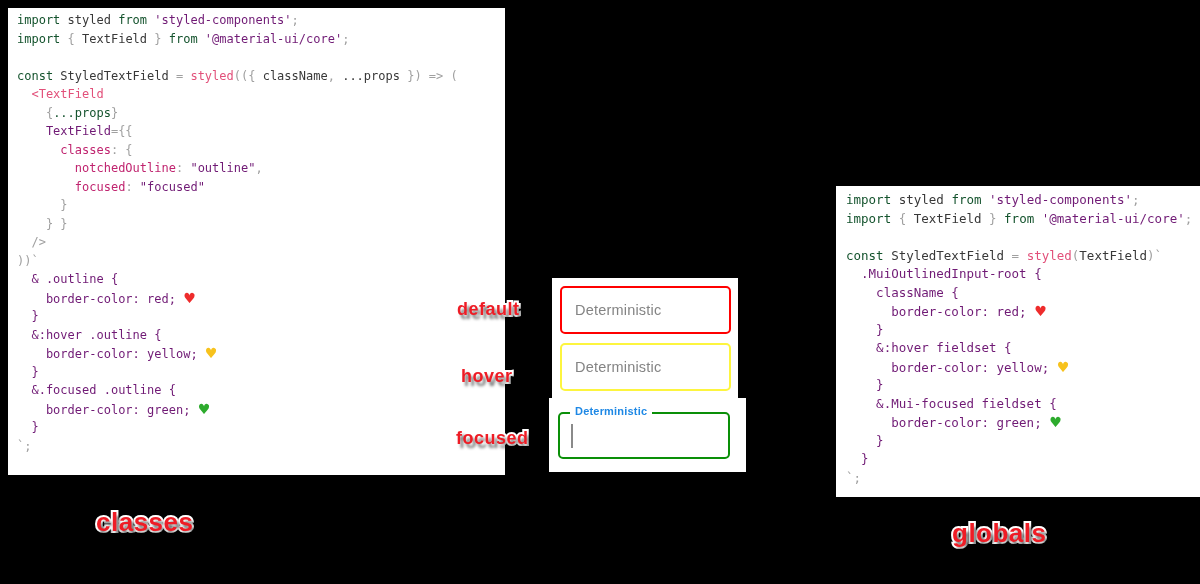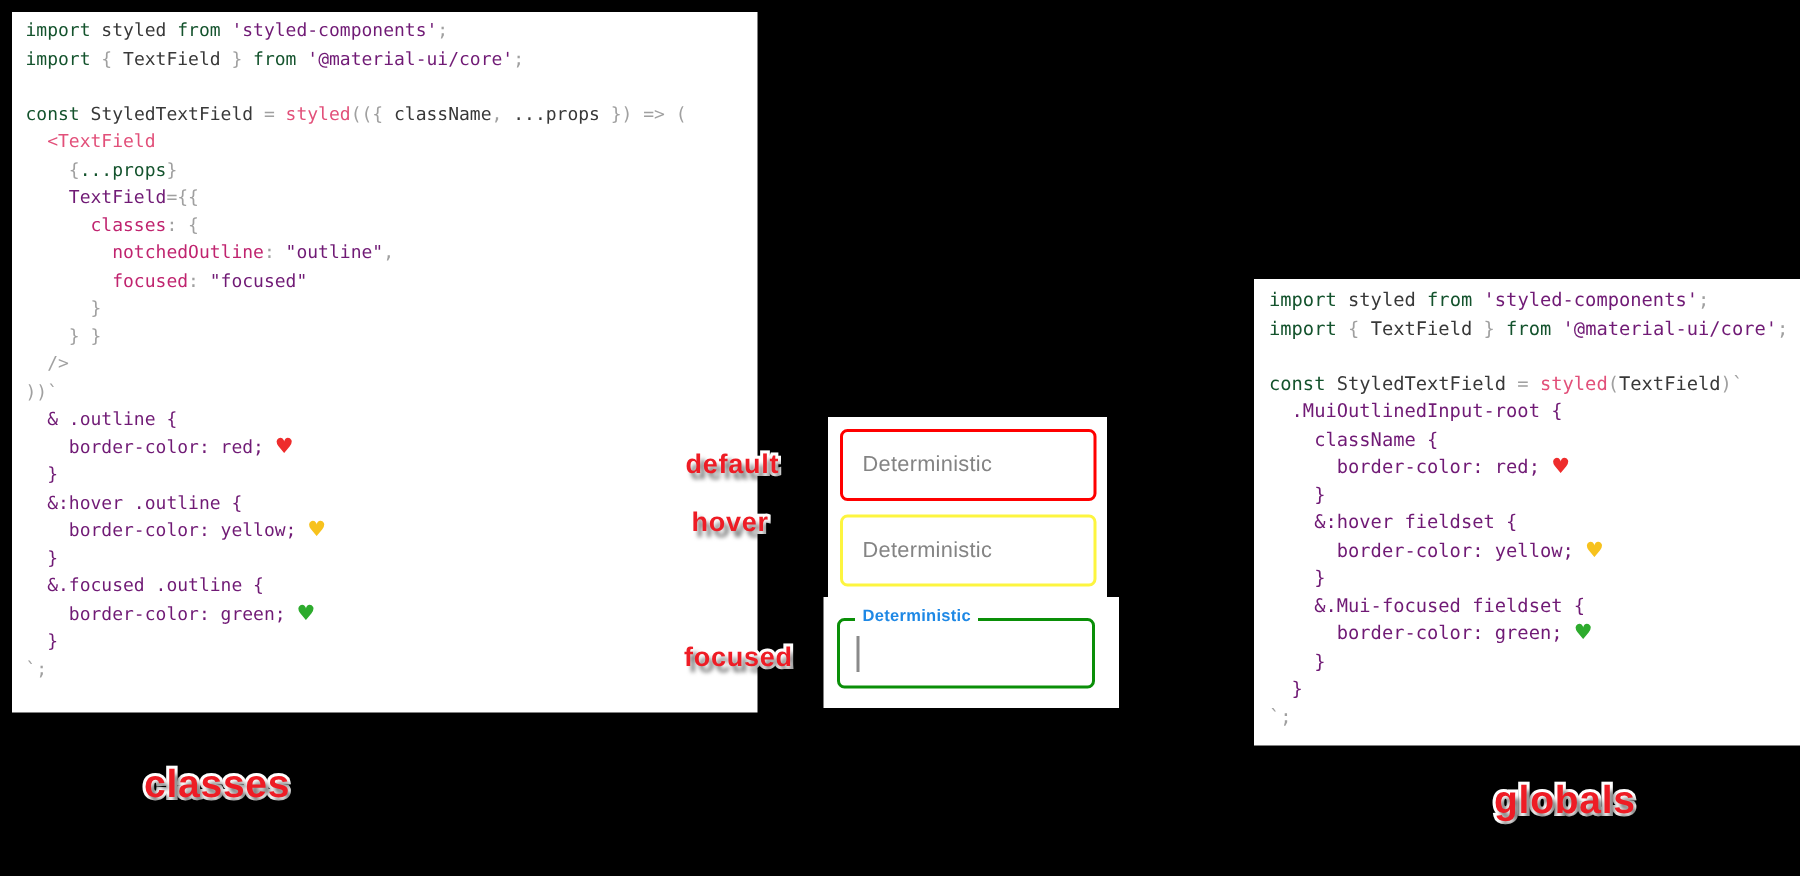--- a/index.html
+++ b/index.html
@@ -52,24 +52,24 @@
   
   .sticker{
     position:absolute;color:#ee1c25;font-weight:bold;letter-spacing:.5px;
     -webkit-text-stroke:4px #fff;paint-order:stroke fill;
     text-shadow:3px 4px 3px rgba(0,0,0,.55);
     font-family:"Liberation Sans",sans-serif;
   }
   .sticker.small{font-size:18px;}
   .sticker.big{font-size:26px;}
   #lbl-default{left:457px;top:299px;}
-  #lbl-hover{left:461px;top:338px;text-align:center;}
+  #lbl-hover{left:461px;top:366px;text-align:center;}
   #lbl-focused{left:456px;top:428px;}
   #lbl-classes{left:96px;top:507px;}
-  #lbl-globals{left:960px;top:518px;padding-left:36px;}
+  #lbl-globals{left:916px;top:518px;padding-left:36px;}
 </style>
 </head>
 <body>
 
 <div id="left-panel" class="code-panel">
     <div class="code-line"><span class="tk-kw">import </span><span class="tk-id">styled </span><span class="tk-kw">from </span><span class="tk-grn">'styled-components'</span><span class="tk-pun">;</span></div>
     <div class="code-line"><span class="tk-kw">import </span><span class="tk-pun">{ </span><span class="tk-id">TextField </span><span class="tk-pun">} </span><span class="tk-kw">from </span><span class="tk-grn">'@material-ui/core'</span><span class="tk-pun">;</span></div>
     <div class="code-line">&nbsp;</div>
     <div class="code-line"><span class="tk-kw">const </span><span class="tk-id">StyledTextField </span><span class="tk-pun">= </span><span class="tk-fn">styled</span><span class="tk-pun">(({ </span><span class="tk-id">className</span><span class="tk-pun">, </span><span class="tk-id">...props</span><span class="tk-pun"> }) =&gt; (</span></div>
     <div class="code-line"><span class="tk-fn">  &lt;TextField</span></div>

